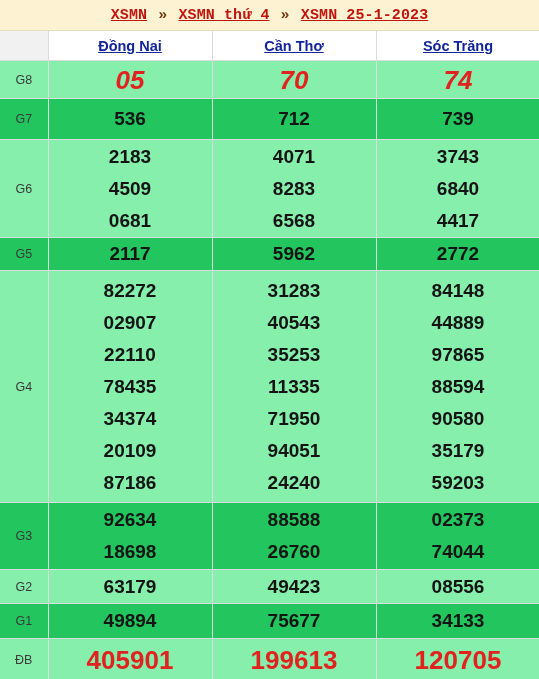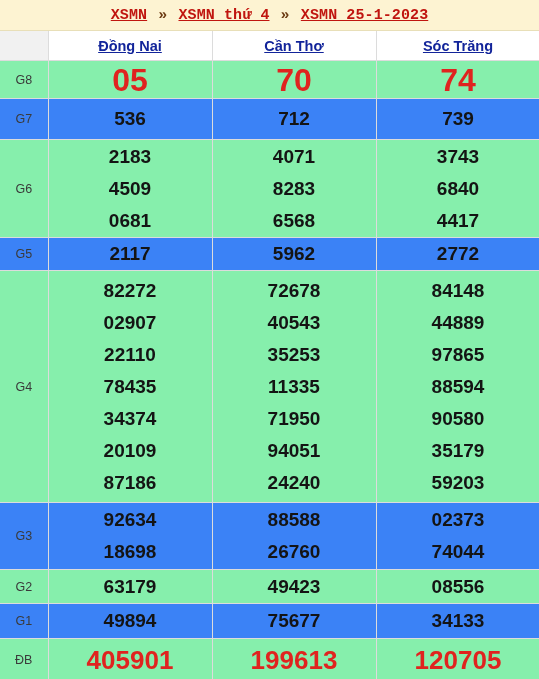--- a/index.html
+++ b/index.html
@@ -91,25 +91,25 @@
   
   td.nums {
     font-size: 19px;
     font-weight: bold;
     color: #141414;
     line-height: 32px;
   }
   td.nums .num { display: block; }
 
   
-  tr.alt td { background: #3b82f6; }
+  tr.alt td { background: #22c55e; }
   tr.plain td { background: #86efac; }
 
   
-  tr.g8 td.nums  { font-size: 32px; color: #e0231f; line-height: 36px; }
+  tr.g8 td.nums  { font-size: 26px; color: #e0231f; line-height: 36px; font-style: italic; }
   tr.db  td.nums { font-size: 26px; color: #e0231f; line-height: 38px; }
 
   
   tr.g8 td { height: 37px; }
   tr.g7 td { height: 40px; }
   tr.g6 td { height: 97px; }
   tr.g5 td { height: 31px; }
   tr.g4 td { height: 231px; }
   tr.g3 td { height: 66px; }
   tr.g2 td { height: 33px; }
@@ -210,21 +210,21 @@
         <td class="nums">
           <span class="num">82272</span>
           <span class="num">02907</span>
           <span class="num">22110</span>
           <span class="num">78435</span>
           <span class="num">34374</span>
           <span class="num">20109</span>
           <span class="num">87186</span>
         </td>
         <td class="nums">
-          <span class="num">72678</span>
+          <span class="num">31283</span>
           <span class="num">40543</span>
           <span class="num">35253</span>
           <span class="num">11335</span>
           <span class="num">71950</span>
           <span class="num">94051</span>
           <span class="num">24240</span>
         </td>
         <td class="nums">
           <span class="num">84148</span>
           <span class="num">44889</span>

